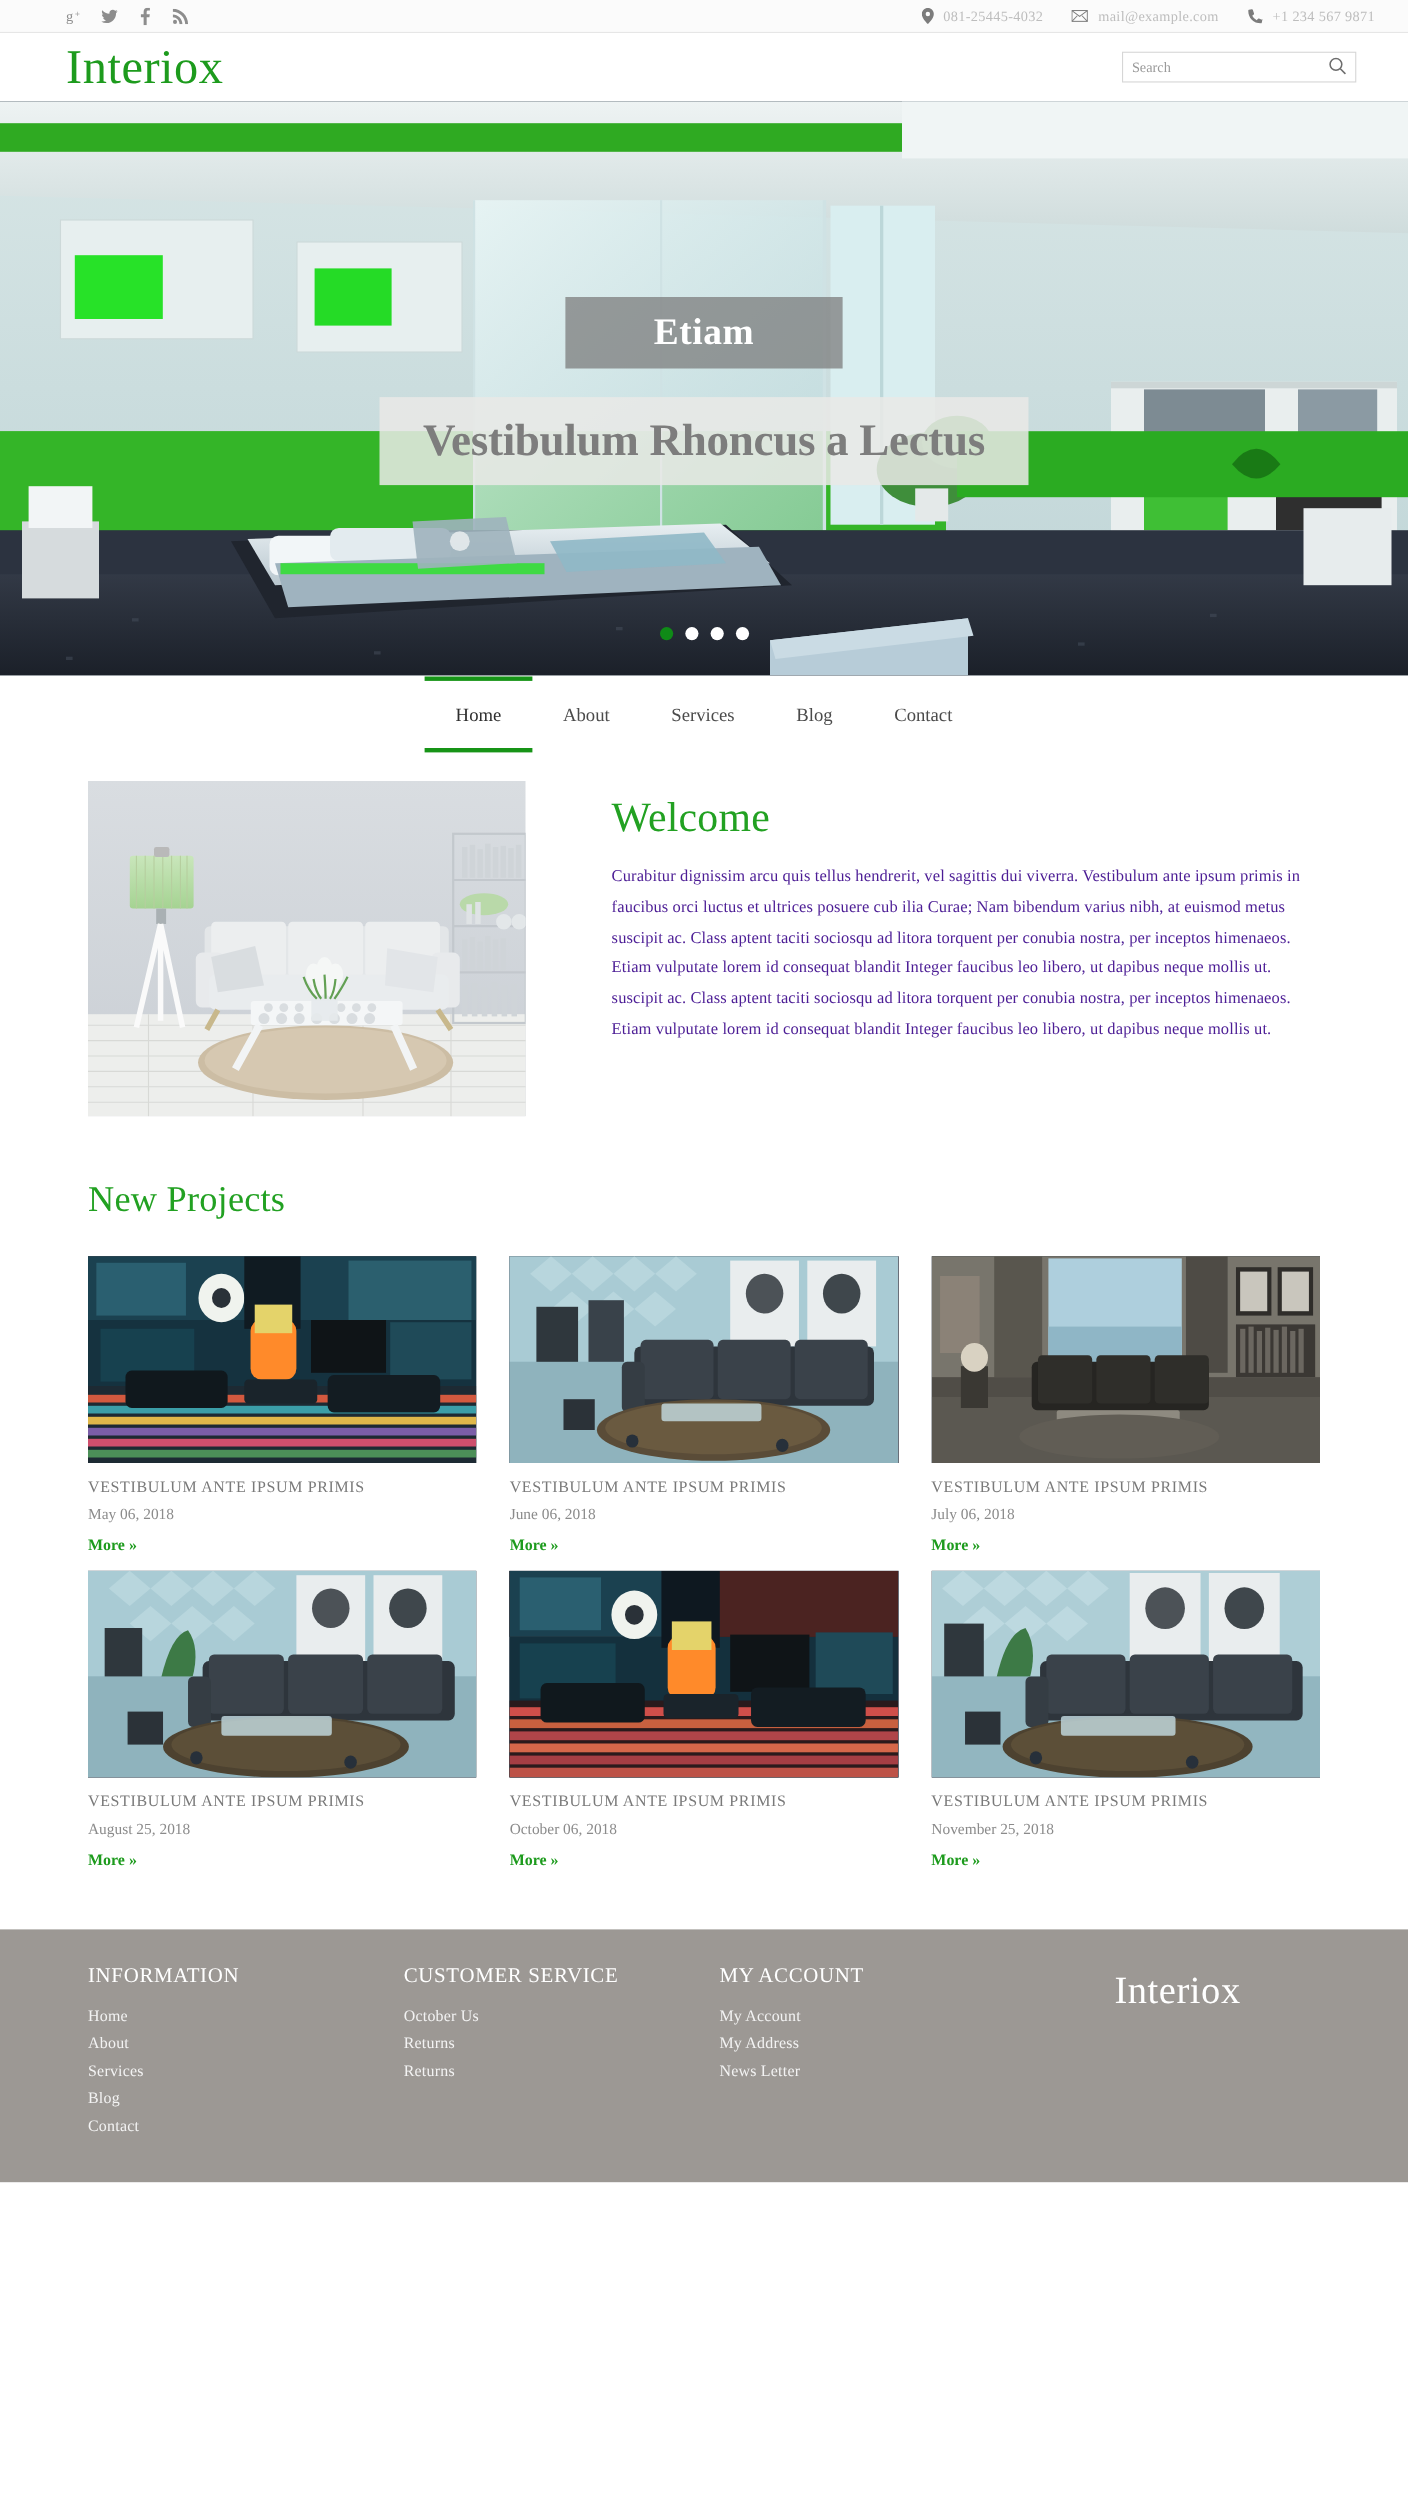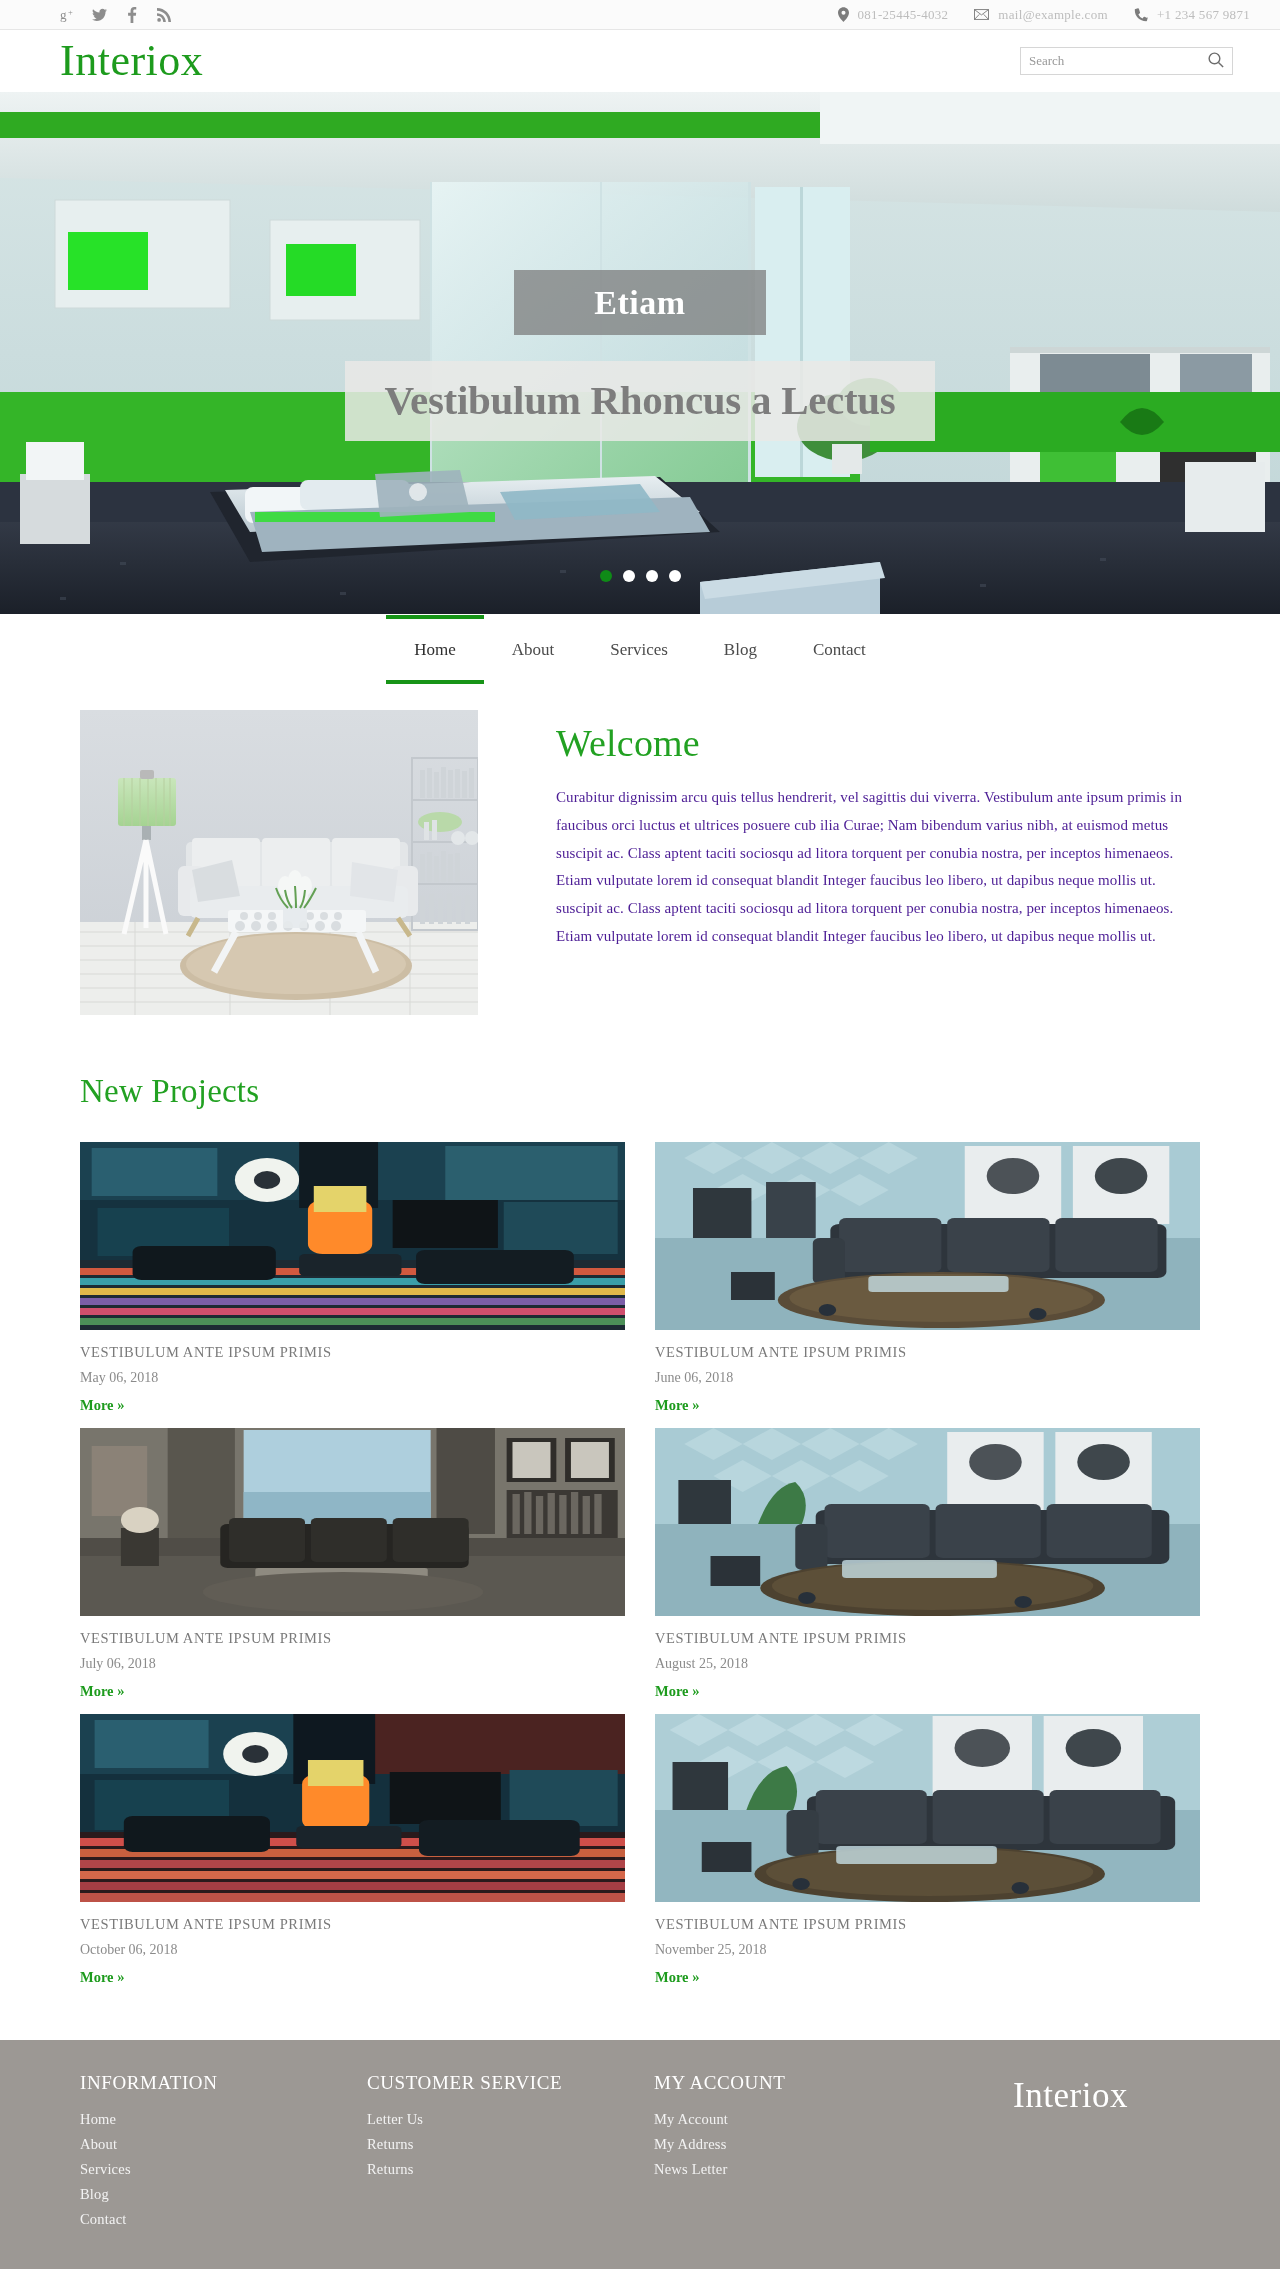--- a/index.html
+++ b/index.html
@@ -205,21 +205,21 @@
     color: #4c1d95;
     line-height: 1.85;
     letter-spacing: .1px;
   }
 
   
   .projects { padding-top: 60px; padding-bottom: 34px; }
   .projects .h-green { font-size: 33px; }
   .grid {
     display: grid;
-    grid-template-columns: repeat(2, 1fr);
+    grid-template-columns: repeat(3, 1fr);
     column-gap: 30px;
     row-gap: 14px;
     margin-top: 34px;
   }
   .card { }
   .card-img {
     width: 100%;
     height: 188px;
     overflow: hidden;
     position: relative;
@@ -845,21 +845,21 @@
       <div class="fhead">INFORMATION</div>
       <span class="flink">Home</span>
       <span class="flink">About</span>
       <span class="flink">Services</span>
       <span class="flink">Blog</span>
       <span class="flink">Contact</span>
     </div>
 
     <div class="fcol">
       <div class="fhead">CUSTOMER SERVICE</div>
-      <span class="flink">Letter Us</span>
+      <span class="flink">October Us</span>
       <span class="flink">Returns</span>
       <span class="flink">Returns</span>
     </div>
 
     <div class="fcol">
       <div class="fhead">MY ACCOUNT</div>
       <span class="flink">My Account</span>
       <span class="flink">My Address</span>
       <span class="flink">News Letter</span>
     </div>

